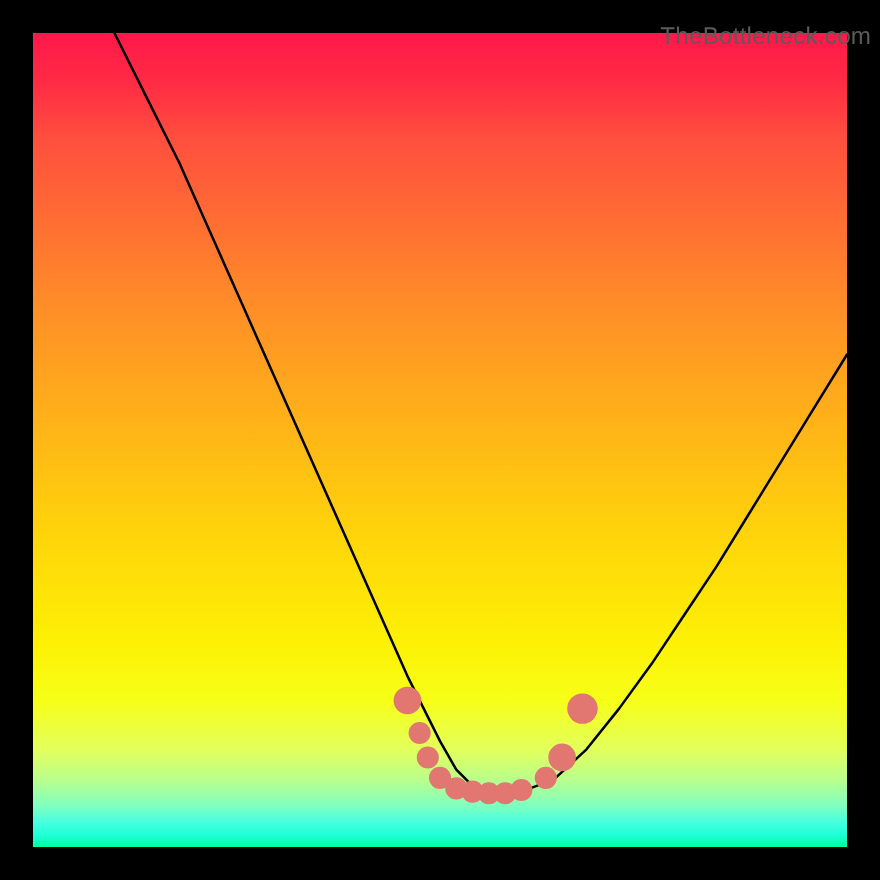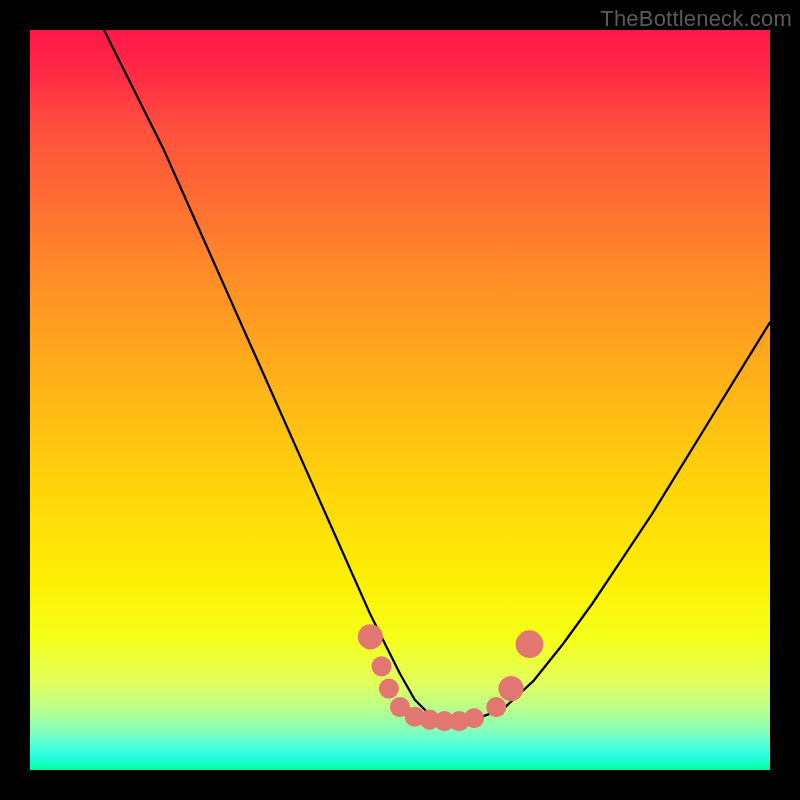--- a/index.html
+++ b/index.html
@@ -43,21 +43,21 @@
       #e3ff5b 88%,
       #b6ff90 92%,
       #7effc0 95%,
       #45ffe0 97%,
       #20ffd8 98.5%,
       #00ffa0 100%
     );
   }
   .watermark {
     position: absolute;
-    top: 6px;
+    top: 20px;
     right: 8px;
     color: #5b5b5b;
     font-size: 22px;
     font-weight: 500;
     letter-spacing: 0.2px;
   }
   svg.curve {
     position: absolute;
     inset: 0;
     width: 740px;

